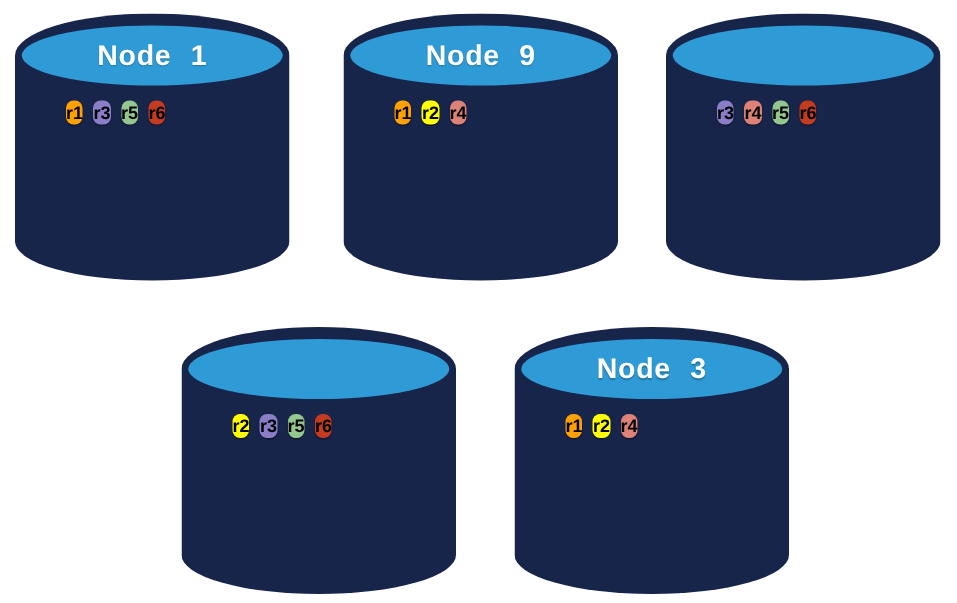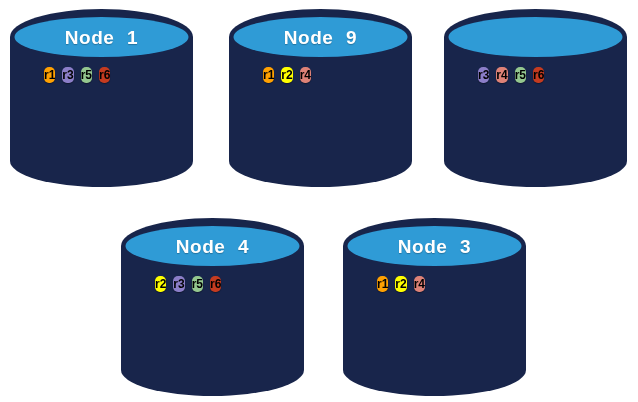--- a/index.html
+++ b/index.html
@@ -75,21 +75,20 @@
         <div class="bar" style="background: rgb(148, 199, 143); color: rgb(0, 0, 0);">r5</div>
         <div class="bar" style="background: rgb(196, 59, 32); color: rgb(0, 0, 0);">r6</div>
       </div>
   </div>
 
   <div class="node node-pos-3">
     <svg class="cyl" viewBox="0 0 183 180">
       <path d="M0,28 A91.5,28 0 0 1 183,28 L183,152 A91.5,26 0 0 1 0,152 Z" fill="#18254B"></path>
       <ellipse cx="91.5" cy="28" rx="87" ry="20" fill="#2F9BD6"></ellipse>
     </svg>
-    <div class="node-title" style="color: rgb(255, 255, 255);">Node 4</div>
     <div class="bars">
         <div class="bar" style="background: rgb(255, 255, 0); color: rgb(0, 0, 0);">r2</div>
         <div class="bar" style="background: rgb(139, 126, 200); color: rgb(0, 0, 0);">r3</div>
         <div class="bar" style="background: rgb(148, 199, 143); color: rgb(0, 0, 0);">r5</div>
         <div class="bar" style="background: rgb(196, 59, 32); color: rgb(0, 0, 0);">r6</div>
       </div>
   </div>
 
   <div class="node node-pos-4">
     <svg class="cyl" viewBox="0 0 183 180">

